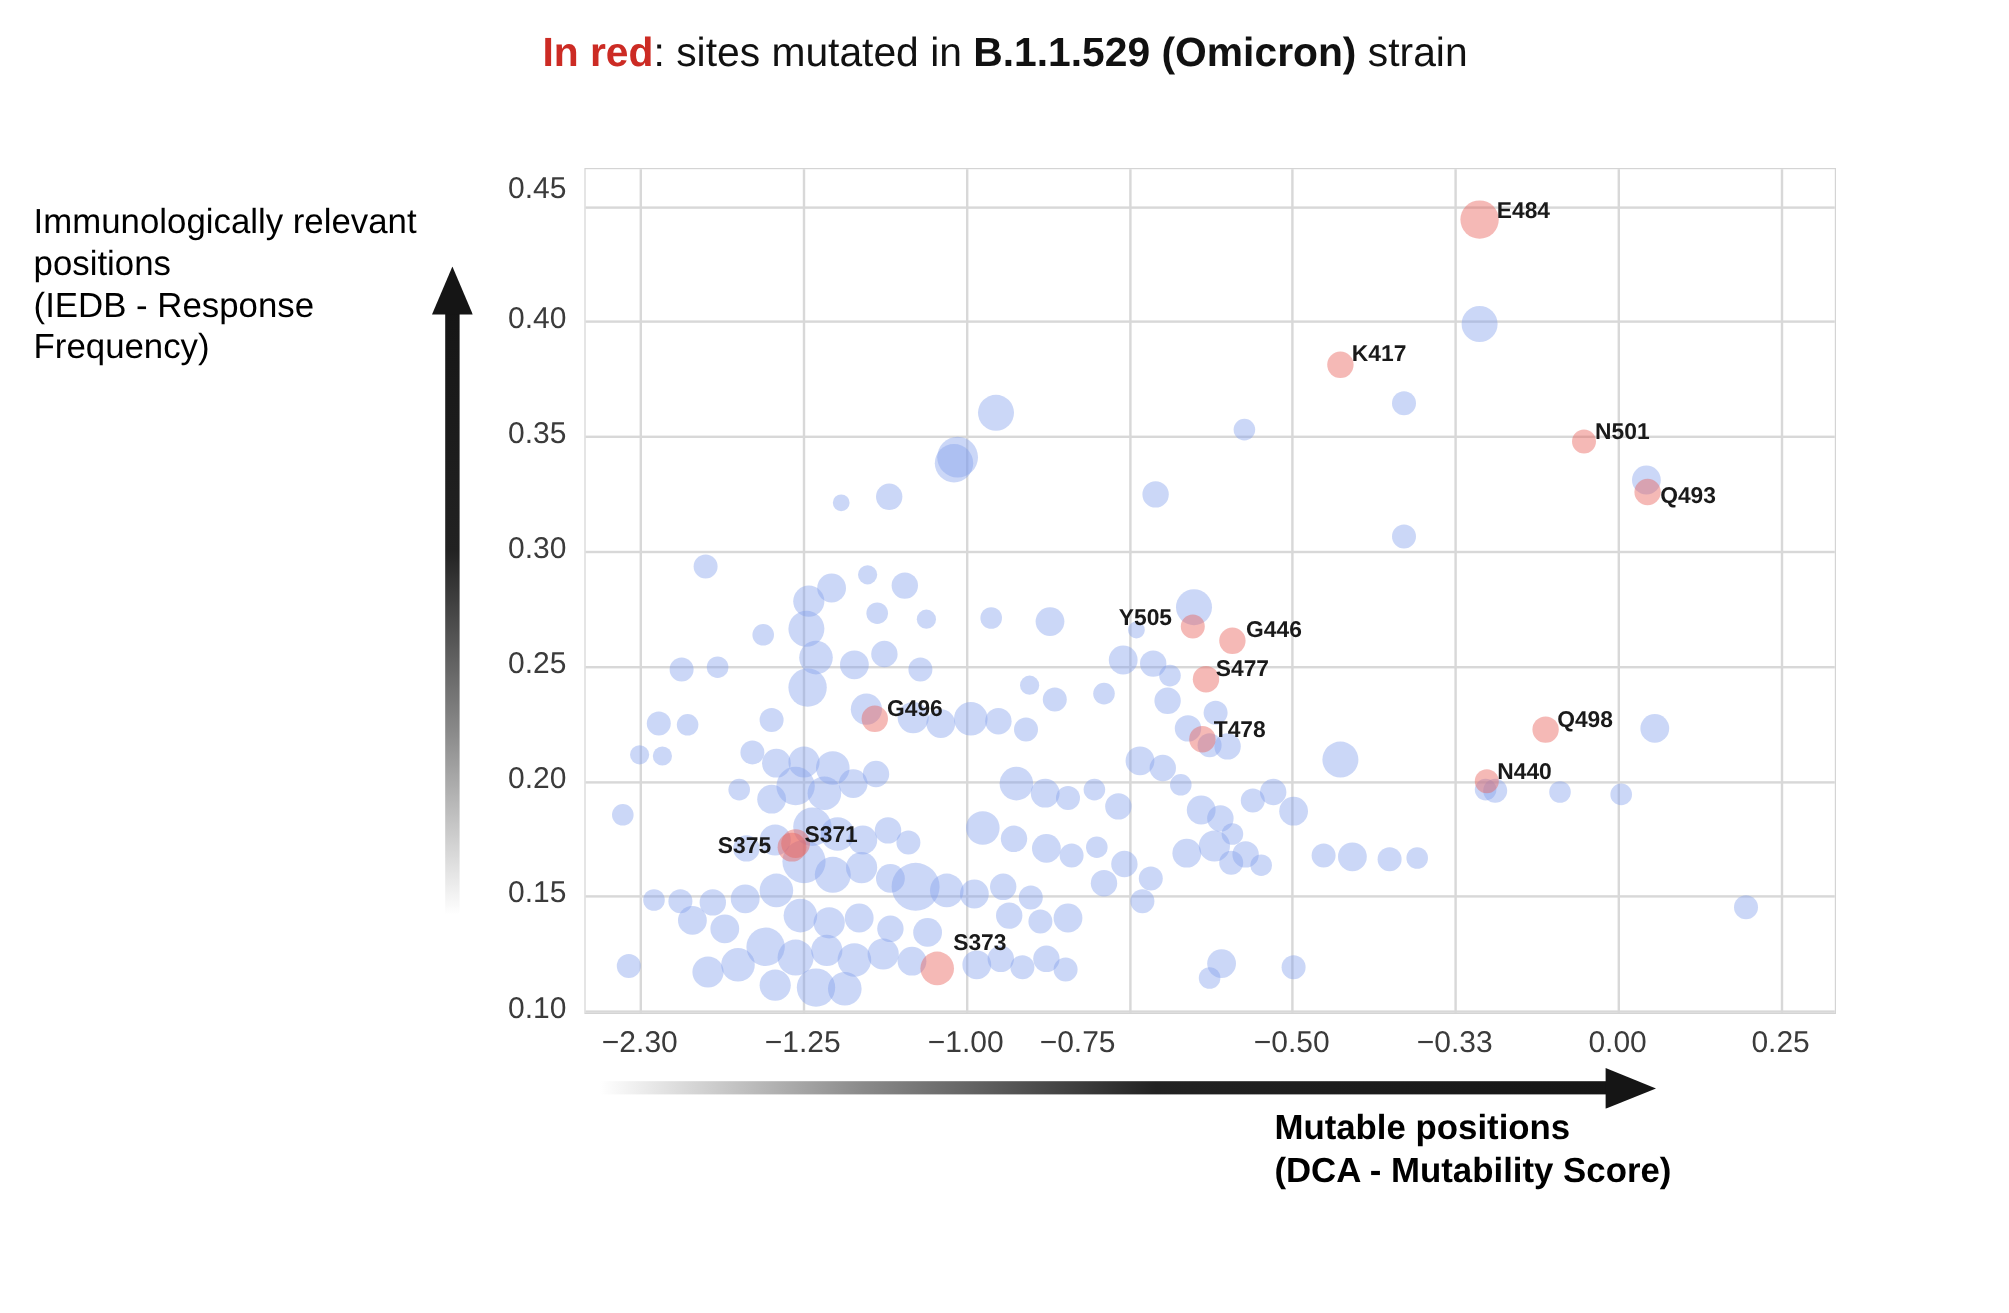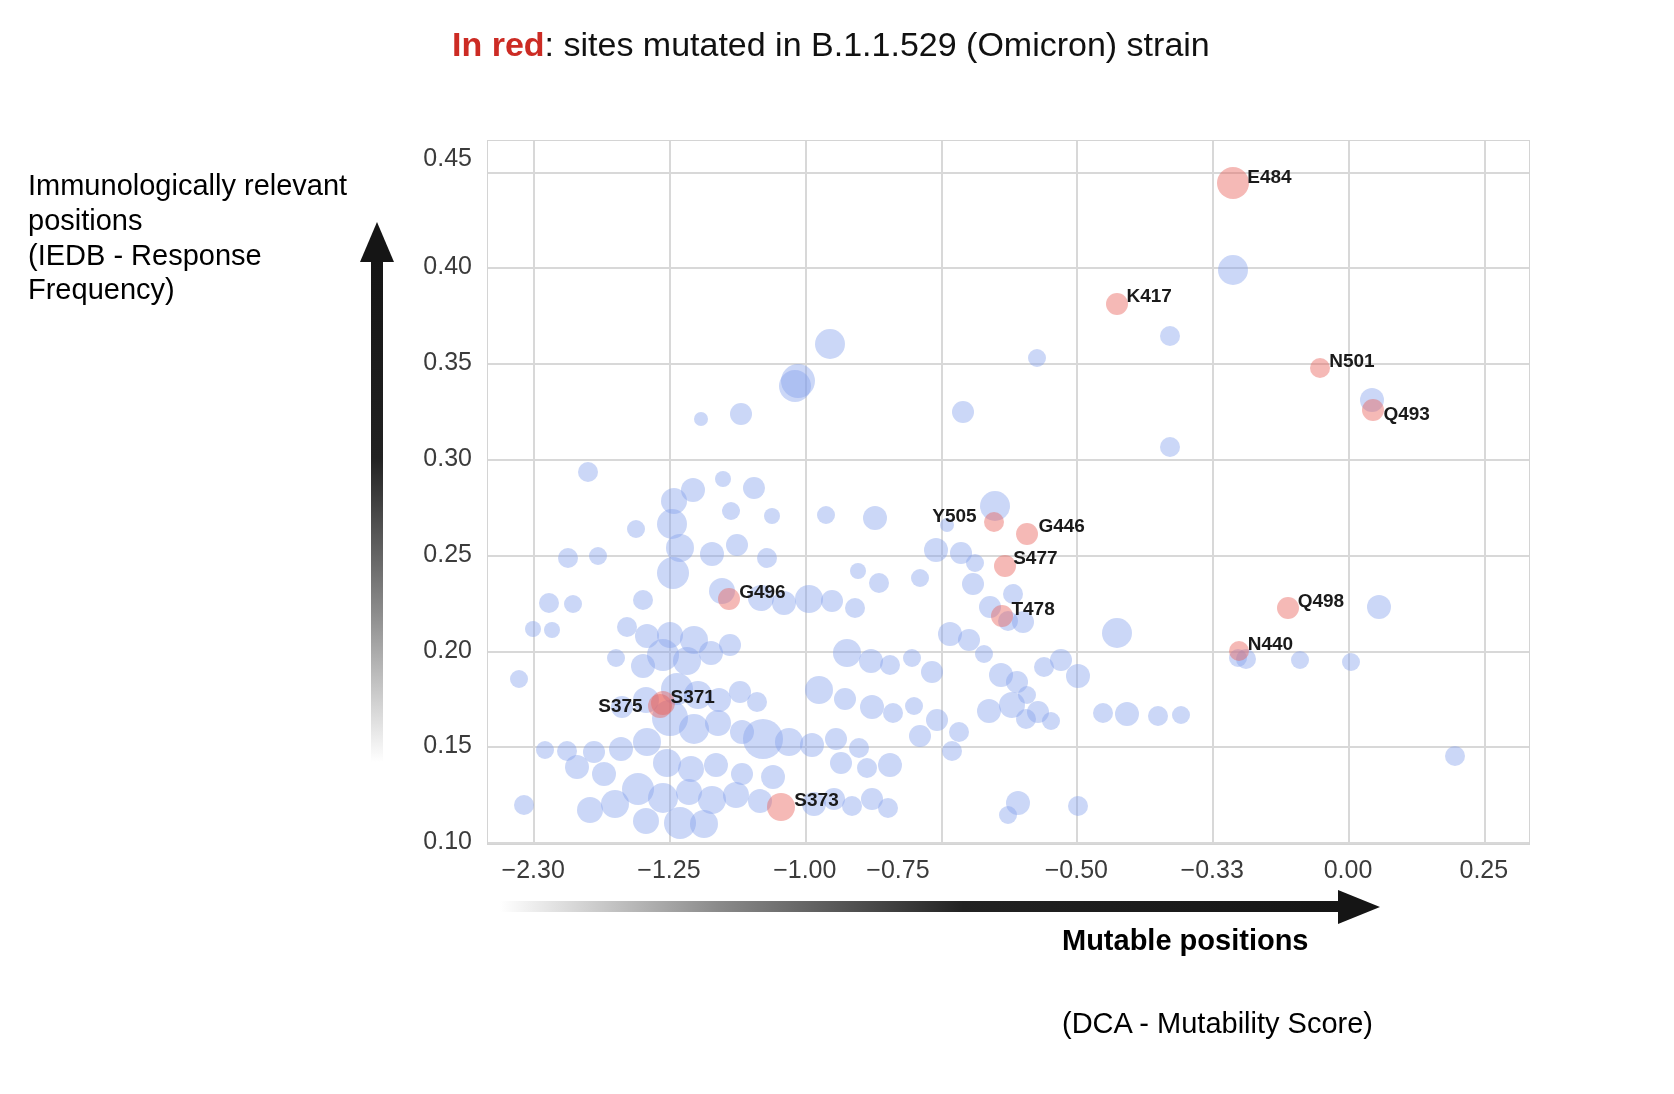--- a/index.html
+++ b/index.html
@@ -3,32 +3,32 @@
 <meta charset="utf-8">
 <style>
   html,body{margin:0;padding:0;}
   body{width:1674px;height:1094px;background:#ffffff;
        font-family:"Liberation Sans", sans-serif;overflow:hidden;position:relative;}
 
   
   #title-block{position:absolute;left:452px;top:22px;width:1060px;}
   .title-line{font-size:34px;color:#111;line-height:1.33;white-space:nowrap;}
   .in-red{color:#cc2b24;font-weight:bold;}
-  .strong{font-weight:normal;}
+  .strong{font-weight:bold;}
 
   
   #ylabel-block{position:absolute;left:28px;top:168px;width:330px;font-size:29px;
                 line-height:1.2;color:#000;}
   #ylabel-block .b{font-weight:normal;display:block;}
   #ylabel-block .n{font-weight:normal;display:block;}
 
   #xlabel-block{position:absolute;left:1062px;top:922px;width:600px;font-size:29px;
                 line-height:1.25;color:#000;}
   #xlabel-block .b{font-weight:bold;display:block;}
-  #xlabel-block .n{font-weight:normal;display:block;margin-top:47px;}
+  #xlabel-block .n{font-weight:bold;display:block;}
 
   
   #yarrow{position:absolute;left:360px;top:222px;width:34px;height:540px;}
   #xarrow{position:absolute;left:500px;top:890px;width:880px;height:34px;}
 
   
   #plot{position:absolute;left:487px;top:140px;width:1043px;height:705px;
         background:#fff;border:1px solid #d4d4d4;box-sizing:border-box;}
   #gridlayer,#bubblelayer,#labellayer{position:absolute;left:0;top:0;
         width:100%;height:100%;}
@@ -290,21 +290,21 @@
       <div class="plabel" style="left: 895.464px; top: 262.781px;">Q493</div>
       <div class="plabel" style="left: 444.29px; top: 365.045px;">Y505</div>
       <div class="plabel" style="left: 550.427px; top: 375.114px;">G446</div>
       <div class="plabel" style="left: 525.154px; top: 406.916px;">S477</div>
       <div class="plabel" style="left: 523.438px; top: 458.109px;">T478</div>
       <div class="plabel" style="left: 809.633px; top: 449.871px;">Q498</div>
       <div class="plabel" style="left: 759.743px; top: 493.167px;">N440</div>
       <div class="plabel" style="left: 251.194px; top: 440.675px;">G496</div>
       <div class="plabel" style="left: 182.463px; top: 546.084px;">S371</div>
       <div class="plabel" style="left: 110.204px; top: 554.575px;">S375</div>
-      <div class="plabel" style="left: 306.344px; top: 649px;">S373</div>
+      <div class="plabel" style="left: 306.344px; top: 636px;">S373</div>
     </div>
 </div>
 
 <div id="yticks">
     <div class="ytick" style="top: 143px;">0.45</div>
     <div class="ytick" style="top: 251.398px;">0.40</div>
     <div class="ytick" style="top: 347.186px;">0.35</div>
     <div class="ytick" style="top: 442.974px;">0.30</div>
     <div class="ytick" style="top: 538.762px;">0.25</div>
     <div class="ytick" style="top: 634.55px;">0.20</div>

